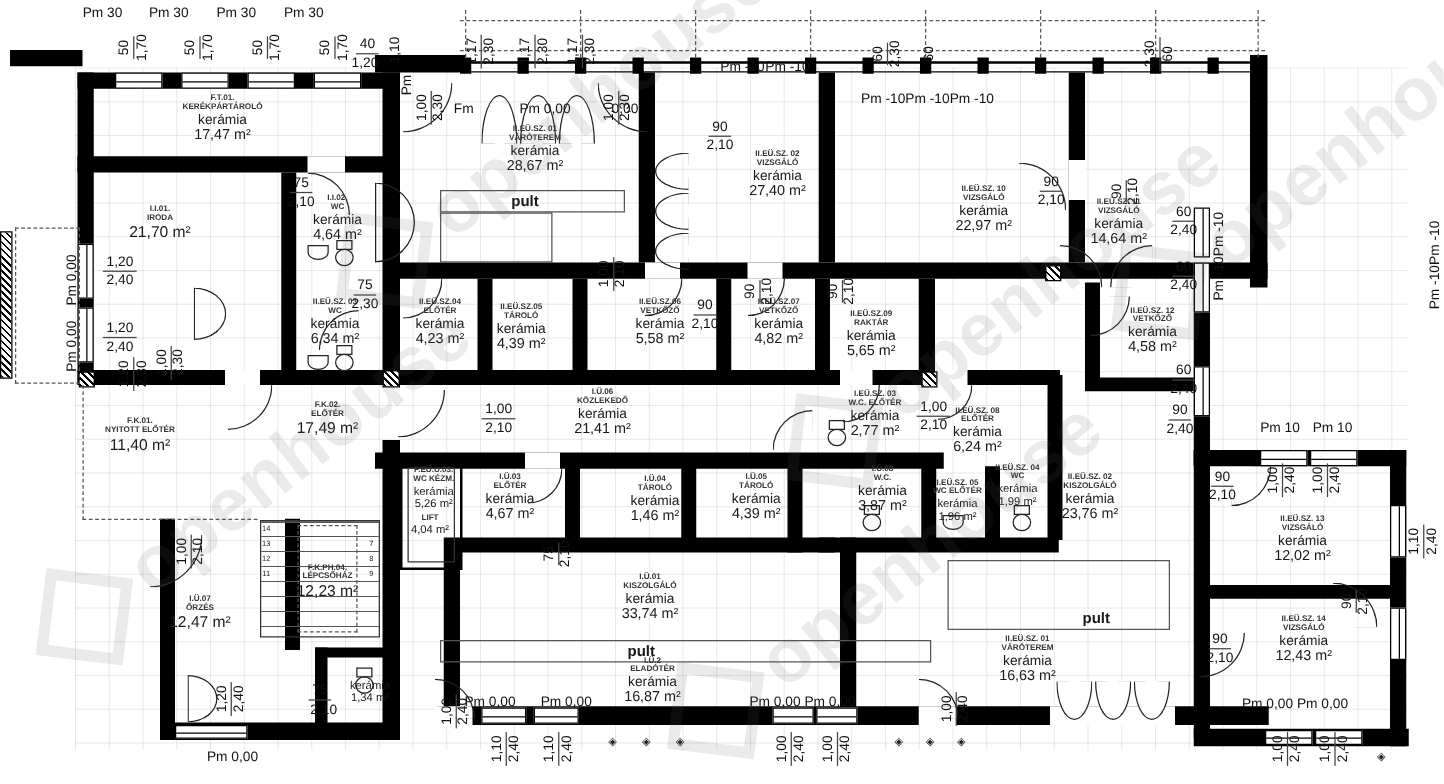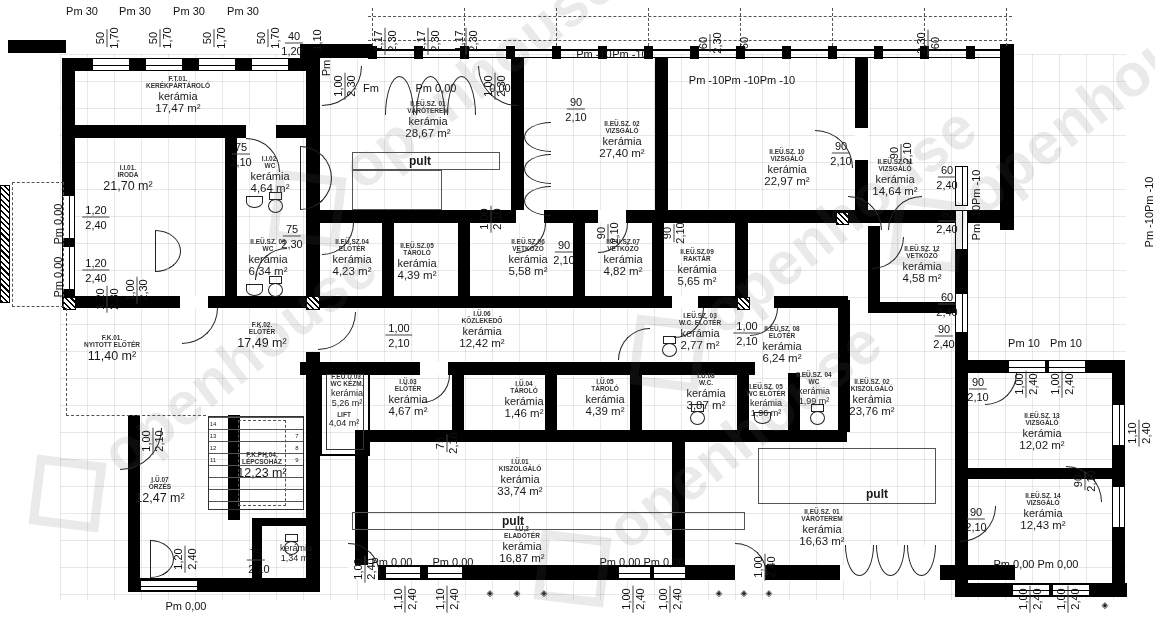--- a/index.html
+++ b/index.html
@@ -408,21 +408,21 @@
     </div>
   <div class="room big" style="left:112px;top:348px">
       <span class="rc">F.K.01.</span>
       <span class="rn">NYITOTT ELŐTÉR</span>
       <span class="ra">11,40 m²</span>
     </div>
   <div class="room" style="left:482px;top:330px">
       <span class="rc">I.Ü.06</span>
       <span class="rn">KÖZLEKEDŐ</span>
       <span class="rm">kerámia</span>
-      <span class="ra">12,42 m²</span>
+      <span class="ra">21,41 m²</span>
     </div>
   <div class="room" style="left:700px;top:332px">
       <span class="rc">I.EÜ.SZ. 03</span>
       <span class="rn">W.C. ELŐTÉR</span>
       <span class="rm">kerámia</span>
       <span class="ra">2,77 m²</span>
     </div>
   <div class="room" style="left:782px;top:345px">
       <span class="rc">II.EÜ.SZ. 08</span>
       <span class="rn">ELŐTÉR</span>

